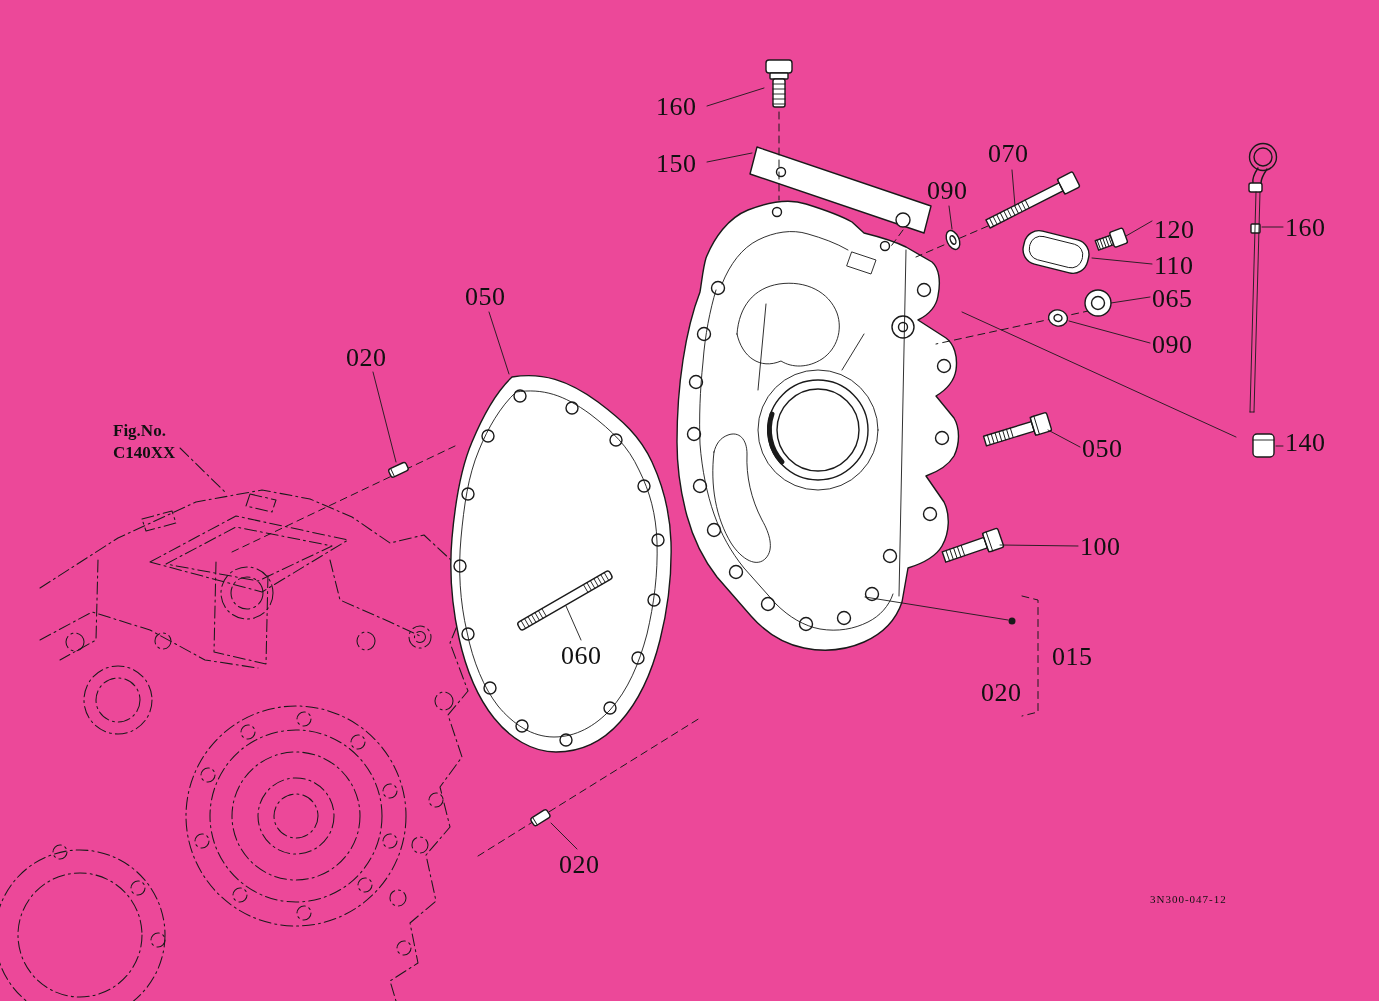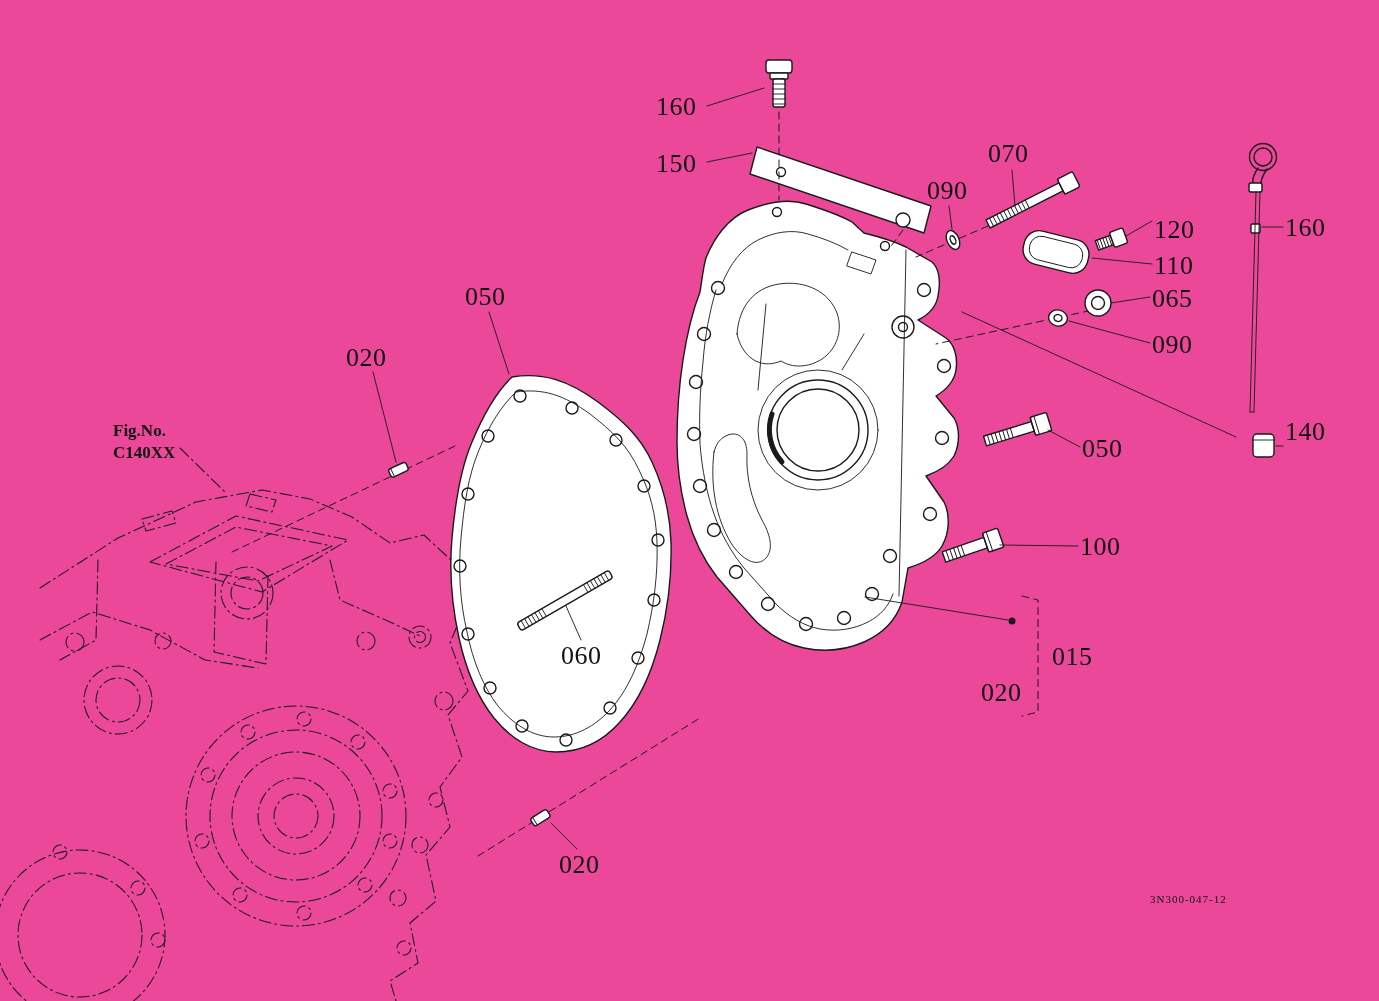--- a/index.html
+++ b/index.html
@@ -267,21 +267,21 @@
 
   <div class="callout" style="left:656px;top:93px">160</div>
   <div class="callout" style="left:656px;top:150px">150</div>
   <div class="callout" style="left:988px;top:140px">070</div>
   <div class="callout" style="left:927px;top:177px">090</div>
   <div class="callout" style="left:1154px;top:216px">120</div>
   <div class="callout" style="left:1154px;top:252px">110</div>
   <div class="callout" style="left:1152px;top:285px">065</div>
   <div class="callout" style="left:1152px;top:331px">090</div>
   <div class="callout" style="left:1285px;top:214px">160</div>
-  <div class="callout" style="left:1285px;top:418px">140</div>
+  <div class="callout" style="left:1285px;top:429px">140</div>
   <div class="callout" style="left:1082px;top:435px">050</div>
   <div class="callout" style="left:1080px;top:533px">100</div>
   <div class="callout" style="left:1052px;top:643px">015</div>
   <div class="callout" style="left:346px;top:344px">020</div>
   <div class="callout" style="left:465px;top:283px">050</div>
   <div class="callout" style="left:561px;top:642px">060</div>
   <div class="callout" style="left:981px;top:679px">020</div>
   <div class="callout" style="left:559px;top:851px">020</div>
 
   <div class="figno">

